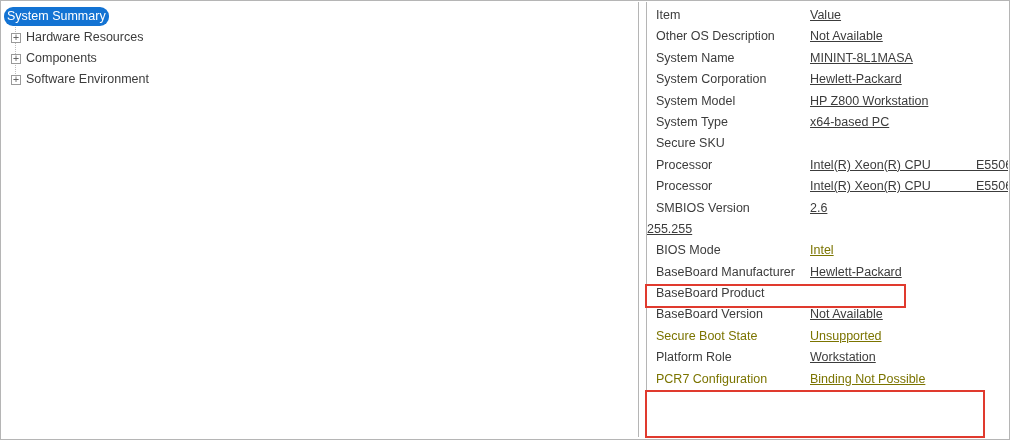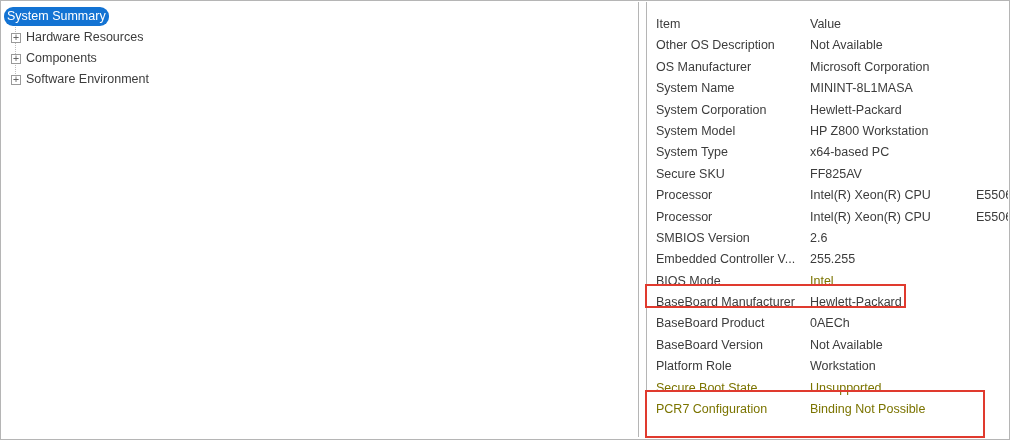--- a/index.html
+++ b/index.html
@@ -47,28 +47,28 @@
     position:absolute; left:13px; top:21px; height:57px; width:0;
     border-left:1px dotted #bdbdbd;
   }
 
   
   .right-pane {
     position:absolute; left:645px; top:1px; right:1px; bottom:2px;
     border-left:1px solid var(--border_color);
     background:#fff; overflow:hidden;
   }
-  .table { padding-top:12px; }
+  .table { padding-top:3px; }
   .t-row { display:flex; height:21.4px; line-height:21.4px; }
   .c-item {
     flex:none; width:154px; padding-left:9px;
     white-space:nowrap; overflow:hidden;
   }
   .c-value {
-    flex:1; white-space:pre; overflow:hidden;
+    flex:1; white-space:pre; overflow:hidden;text-decoration:underline;
   }
   .hl { color:var(--highlight_olive); }
 
   
   .red-box {
     position:absolute;
     border:2px solid var(--annotation_red);
     box-sizing:border-box;
     pointer-events:none;
   }
@@ -111,82 +111,75 @@
       <div class="t-row">
         <span class="c-item">Item</span>
         <span class="c-value">Value</span>
       </div>
 
       <div class="t-row">
         <span class="c-item">Other OS Description</span>
         <span class="c-value">Not Available</span>
       </div>
       <div class="t-row">
-        <span class="c-item">OS Manufacturer</span>
-        <span class="c-value">Microsoft Corporation</span>
-      </div>
-      <div class="t-row">
         <span class="c-item">System Name</span>
         <span class="c-value">MININT-8L1MASA</span>
       </div>
       <div class="t-row">
         <span class="c-item">System Corporation</span>
         <span class="c-value">Hewlett-Packard</span>
       </div>
       <div class="t-row">
         <span class="c-item">System Model</span>
         <span class="c-value">HP Z800 Workstation</span>
       </div>
       <div class="t-row">
         <span class="c-item">System Type</span>
         <span class="c-value">x64-based PC</span>
       </div>
       <div class="t-row">
         <span class="c-item">Secure SKU</span>
-        <span class="c-value">FF825AV</span>
       </div>
       <div class="t-row">
         <span class="c-item">Processor</span>
         <span class="c-value">Intel(R) Xeon(R) CPU             E5506</span>
       </div>
       <div class="t-row">
         <span class="c-item">Processor</span>
         <span class="c-value">Intel(R) Xeon(R) CPU             E5506</span>
       </div>
       <div class="t-row">
         <span class="c-item">SMBIOS Version</span>
         <span class="c-value">2.6</span>
       </div>
       <div class="t-row">
-        <span class="c-item">Embedded Controller V...</span>
         <span class="c-value">255.255</span>
       </div>
       <div class="t-row">
         <span class="c-item">BIOS Mode</span>
         <span class="c-value hl">Intel</span>
       </div>
       <div class="t-row">
         <span class="c-item">BaseBoard Manufacturer</span>
         <span class="c-value">Hewlett-Packard</span>
       </div>
       <div class="t-row">
         <span class="c-item">BaseBoard Product</span>
-        <span class="c-value">0AECh</span>
       </div>
       <div class="t-row">
         <span class="c-item">BaseBoard Version</span>
         <span class="c-value">Not Available</span>
       </div>
+      <div class="t-row hl">
+        <span class="c-item">Secure Boot State</span>
+        <span class="c-value">Unsupported</span>
+      </div>
       <div class="t-row">
         <span class="c-item">Platform Role</span>
         <span class="c-value">Workstation</span>
-      </div>
-      <div class="t-row hl">
-        <span class="c-item">Secure Boot State</span>
-        <span class="c-value">Unsupported</span>
       </div>
       <div class="t-row hl">
         <span class="c-item">PCR7 Configuration</span>
         <span class="c-value">Binding Not Possible</span>
       </div>
 
     </div>
   </div>
 
   <div class="red-box" id="annot-bios"></div>

